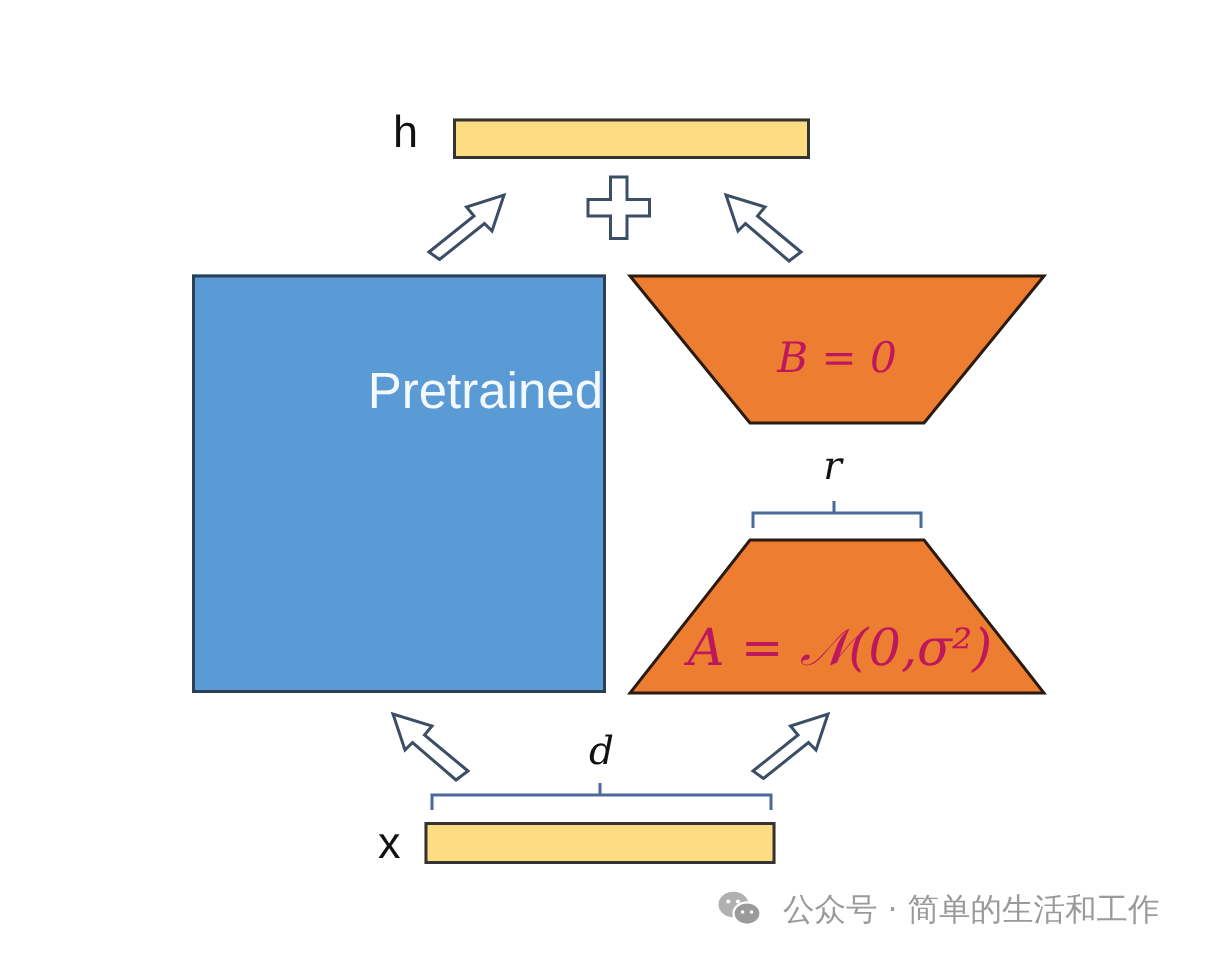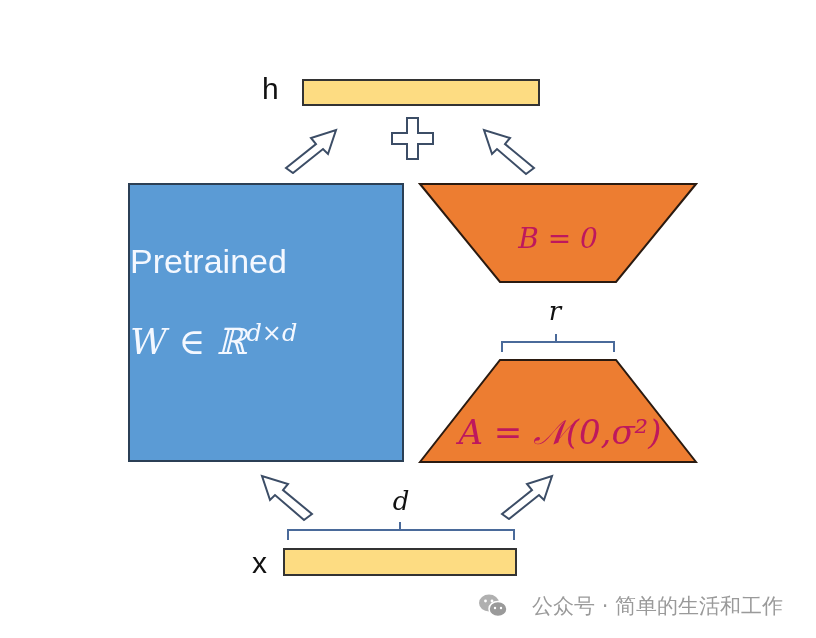--- a/index.html
+++ b/index.html
@@ -2,27 +2,27 @@
 <html><head>
 <meta charset="utf-8">
 <style>
   html, body { margin:0; padding:0; background:#ffffff; }
   body { width:816px; height:638px; position:relative; overflow:hidden;
          font-family:"DejaVu Sans", sans-serif; }
   .abs { position:absolute; }
   .label-var { font-family:"Liberation Sans", sans-serif; font-size:30px; color:#111; }
   .vec { background:#fddc82; border:2px solid #333; box-sizing:border-box; }
   .w-box { left:128px; top:183px; width:276px; height:279px; background:#5b9bd5;
-           border:2px solid #2b3f55; box-sizing:border-box; color:#f4f8ff; text-align:left; }
+           border:2px solid #2b3f55; box-sizing:border-box; color:#f4f8ff; text-align:right; }
   .w-title { font-family:"Liberation Sans", sans-serif; font-size:34px; line-height:52px; margin-top:50px; }
   .w-math { font-family:"DejaVu Serif", serif; font-style:italic; font-size:36px; margin-top:32px; }
   .w-math sup { font-size:24px; }
   .math { font-family:"DejaVu Serif", serif; font-style:italic; color:#be185d; text-align:center; }
   .dim { font-family:"DejaVu Serif", serif; font-style:italic; font-size:26px; color:#111; text-align:center; }
-  .wm { left:478px; top:592px; display:flex; align-items:center; gap:24px; color:#9a9a9a;
+  .wm { left:478px; top:592px; display:flex; align-items:center; gap:14px; color:#9a9a9a;
         font-family:"DejaVu Sans", sans-serif; font-size:21px; }
 </style>
 </head>
 <body>
 
 <div class="abs label-var" style="left:262px;top:72px;">h</div>
 <div class="abs vec" style="left:302px;top:79px;width:238px;height:27px;"></div>
 
 <svg class="abs" style="left:278px;top:122px;" width="66" height="52" viewBox="0 0 66 52">
   <path d="M8 46 L38 22 L33 16 L58 8 L50 32 L45 27 L15 51 Z" fill="#fff" stroke="#3c4d66" stroke-width="2"></path>
@@ -31,21 +31,20 @@
   <path d="M19 3 H30 V18 H45 V29 H30 V44 H19 V29 H4 V18 H19 Z" fill="#fff" stroke="#3c4d66" stroke-width="2"></path>
 </svg>
 <svg class="abs" style="left:478px;top:124px;" width="62" height="52" viewBox="0 0 62 52">
   <path d="M56 44 L27 20 L32 14 L6 6 L14 30 L19 25 L48 50 Z" fill="#fff" stroke="#3c4d66" stroke-width="2"></path>
 </svg>
 
 <div class="abs w-box">
   <div class="w-title">
     <div>Pretrained</div>
   </div>
-  <div class="w-math"><span>W ∈ ℝ</span><sup>d×d</sup></div>
 </div>
 
 <svg class="abs" style="left:418px;top:182px;" width="280" height="102" viewBox="0 0 280 102">
   <polygon points="2,2 278,2 198,100 82,100" fill="#ed7d31" stroke="#2a1a10" stroke-width="2"></polygon>
 </svg>
 <div class="abs math" style="left:480px;top:222px;width:156px;font-size:28px;">B = 0</div>
 
 <div class="abs dim" style="left:540px;top:296px;width:30px;">r</div>
 <svg class="abs" style="left:500px;top:330px;" width="116" height="24" viewBox="0 0 116 24">
   <path d="M2 22 V12 H56 V4 M56 12 H114 V22" fill="none" stroke="#4a6a9a" stroke-width="2"></path>

